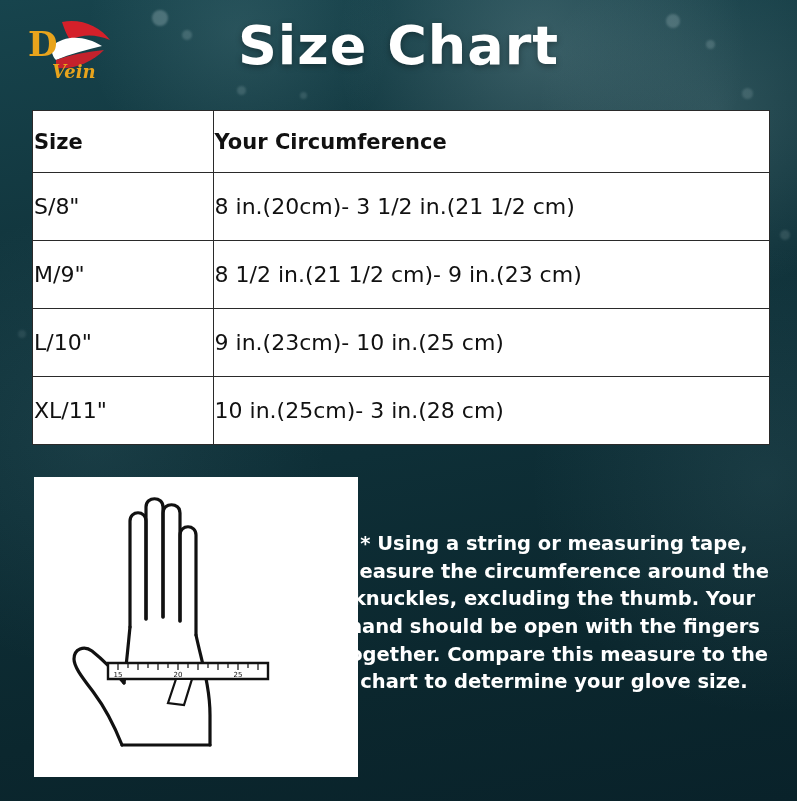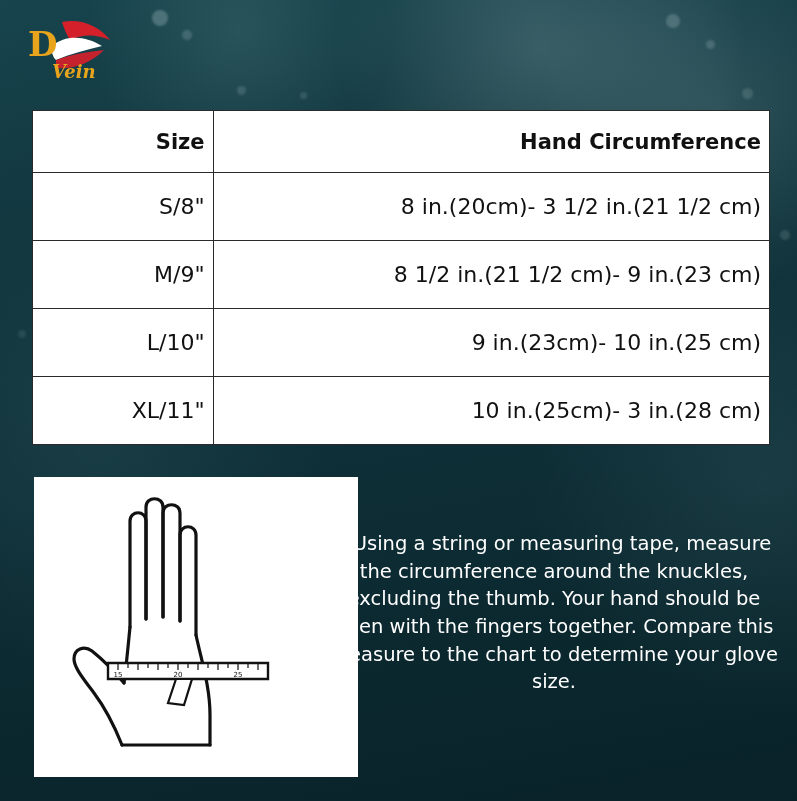--- a/index.html
+++ b/index.html
@@ -69,24 +69,24 @@
     background: #ffffff;
   }
   table.size-chart {
     width: 100%;
     border-collapse: collapse;
     table-layout: fixed;
   }
   table.size-chart th,
   table.size-chart td {
     border: 1px solid #2a2a2a;
-    text-align: right;
+    text-align: left;
     color: #111111;
     font-family: "DejaVu Sans", sans-serif;
-    padding: 8px;
+    padding: 1px;
     margin-left: 37px;
   }
   table.size-chart th {
     font-size: 21px;
     font-weight: bold;
     height: 62px;
   }
   table.size-chart td {
     font-size: 22px;
     font-weight: normal;
@@ -106,21 +106,21 @@
   }
   .hand-box svg { display: block; }
 
   .note {
     position: absolute;
     left: 330px;
     top: 530px;
     width: 448px;
     color: #ffffff;
     font-size: 19.5px;
-    font-weight: normal;
+    font-weight: bold;
     line-height: 1.42;
     text-align: center;
     font-family: "DejaVu Sans", sans-serif;
   }
 </style>
 </head>
 <body>
 
 <div class="page">
 
@@ -140,31 +140,32 @@
       <path d="M40 6 C58 2, 78 10, 88 24 C74 18, 60 18, 48 24 C44 18, 42 12, 40 6 Z" fill="#d4202a"></path>
       <path d="M30 30 C44 18, 64 20, 80 30 C64 34, 48 38, 34 44 C30 40, 29 34, 30 30 Z" fill="#ffffff"></path>
       <path d="M34 44 C50 38, 66 36, 82 34 C70 46, 52 54, 34 52 Z" fill="#d4202a" opacity="0.92"></path>
 
       <text x="6" y="40" font-family="DejaVu Serif, serif" font-size="34" font-weight="bold" fill="#e8a41c">D</text>
 
       <text x="30" y="62" font-family="DejaVu Serif, serif" font-size="18" font-style="italic" font-weight="bold" fill="#e8a41c">Vein</text>
     </svg>
   </div>
 
+  <div class="title">Size Chart</div>
 
   <div class="table-wrap">
     <table class="size-chart">
       <colgroup>
         <col class="c-size">
         <col class="c-circ">
       </colgroup>
       <thead>
         <tr>
           <th>Size</th>
-          <th>Hand Circumference</th>
+          <th>Your Circumference</th>
         </tr>
       </thead>
       <tbody>
         <tr>
           <td>S/8"</td>
           <td>8 in.(20cm)- 3 1/2 in.(21 1/2 cm)</td>
         </tr>
         <tr>
           <td>M/9"</td>
           <td>8 1/2 in.(21 1/2 cm)- 9 in.(23 cm)</td>

